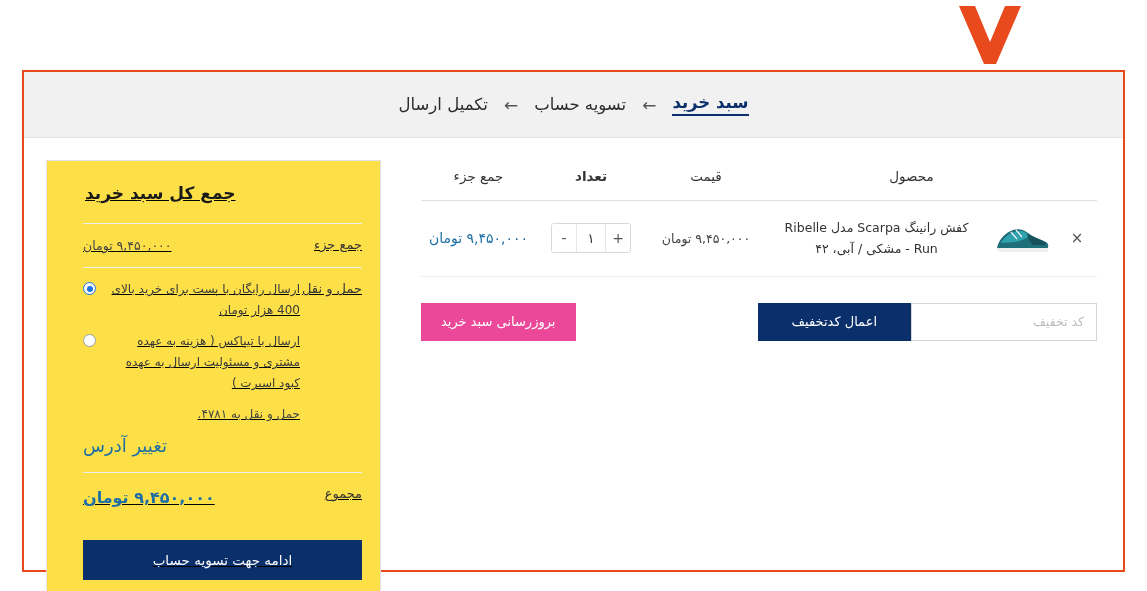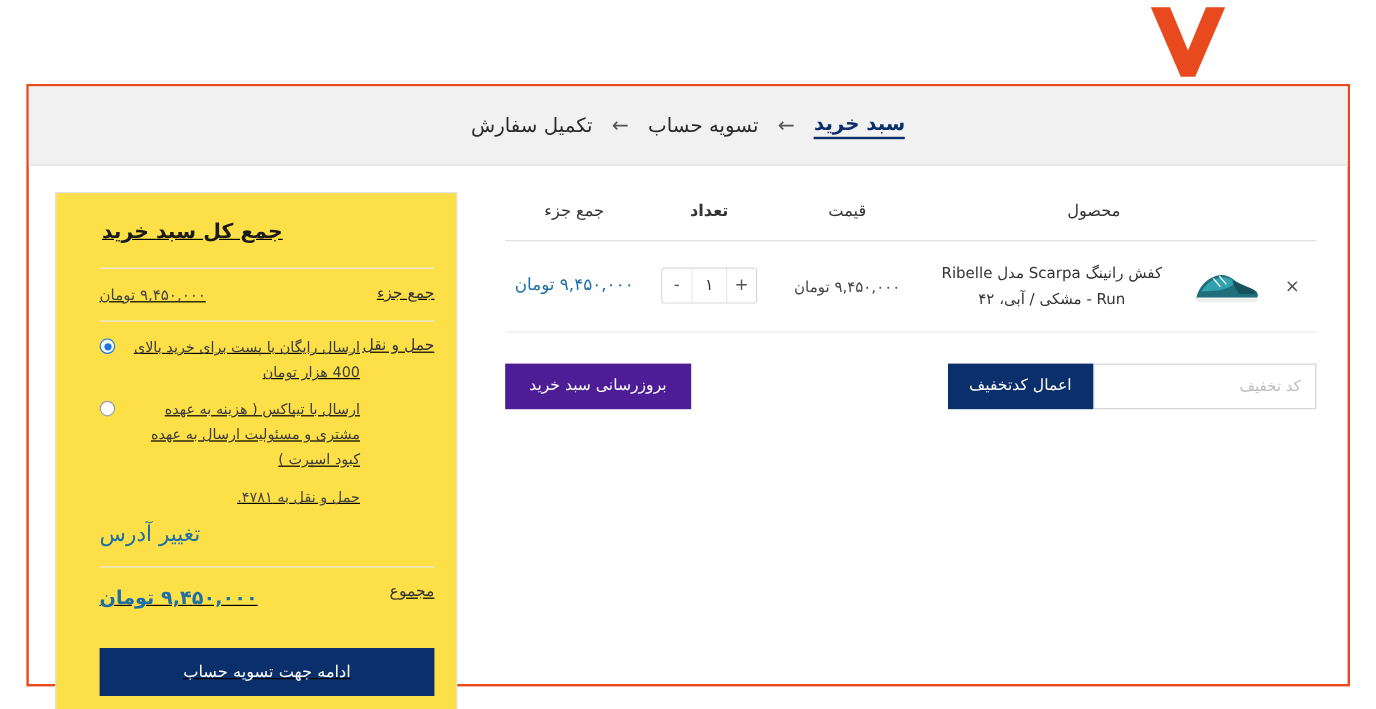--- a/index.html
+++ b/index.html
@@ -171,33 +171,33 @@
     color: #333;
     padding: 0 12px;
     font-family: "DejaVu Sans", "Liberation Sans", sans-serif;
     direction: rtl;
     text-align: right;
     outline: none;
   }
   .coupon-input::placeholder { color: #bdbdbd; }
   .btn-coupon {
     height: 38px;
-    padding: 0 18px;
+    padding: 0 34px;
     background: #0b2f6b;
     color: #fff;
     font-size: 13px;
     border: none;
     cursor: pointer;
     font-family: "DejaVu Sans", "Liberation Sans", sans-serif;
     white-space: nowrap;
   }
   .btn-update {
     height: 38px;
     padding: 0 20px;
-    background: #4c1d95;
+    background: #ec4899;
     color: #fff;
     font-size: 13px;
     border: none;
     cursor: pointer;
     font-family: "DejaVu Sans", "Liberation Sans", sans-serif;
     white-space: nowrap;
   }
 
   
   .totals-col {
@@ -322,21 +322,21 @@
     <path d="M2 13 L14 27 L52 1 L38 31 L13 31 Z" fill="#e8491d"></path>
   </svg>
 
   <div class="frame">
 
     <div class="crumb-bar">
       <span class="crumb active">سبد خرید</span>
       <span class="crumb-sep">←</span>
       <span class="crumb">تسویه حساب</span>
       <span class="crumb-sep">←</span>
-      <span class="crumb">تکمیل سفارش</span>
+      <span class="crumb">تکمیل ارسال</span>
     </div>
 
     <div class="content">
 
       <div class="cart-col">
         <table class="cart-table">
           <thead>
             <tr>
               <th class="col-rm"></th>
               <th class="col-product" colspan="2">محصول</th>

